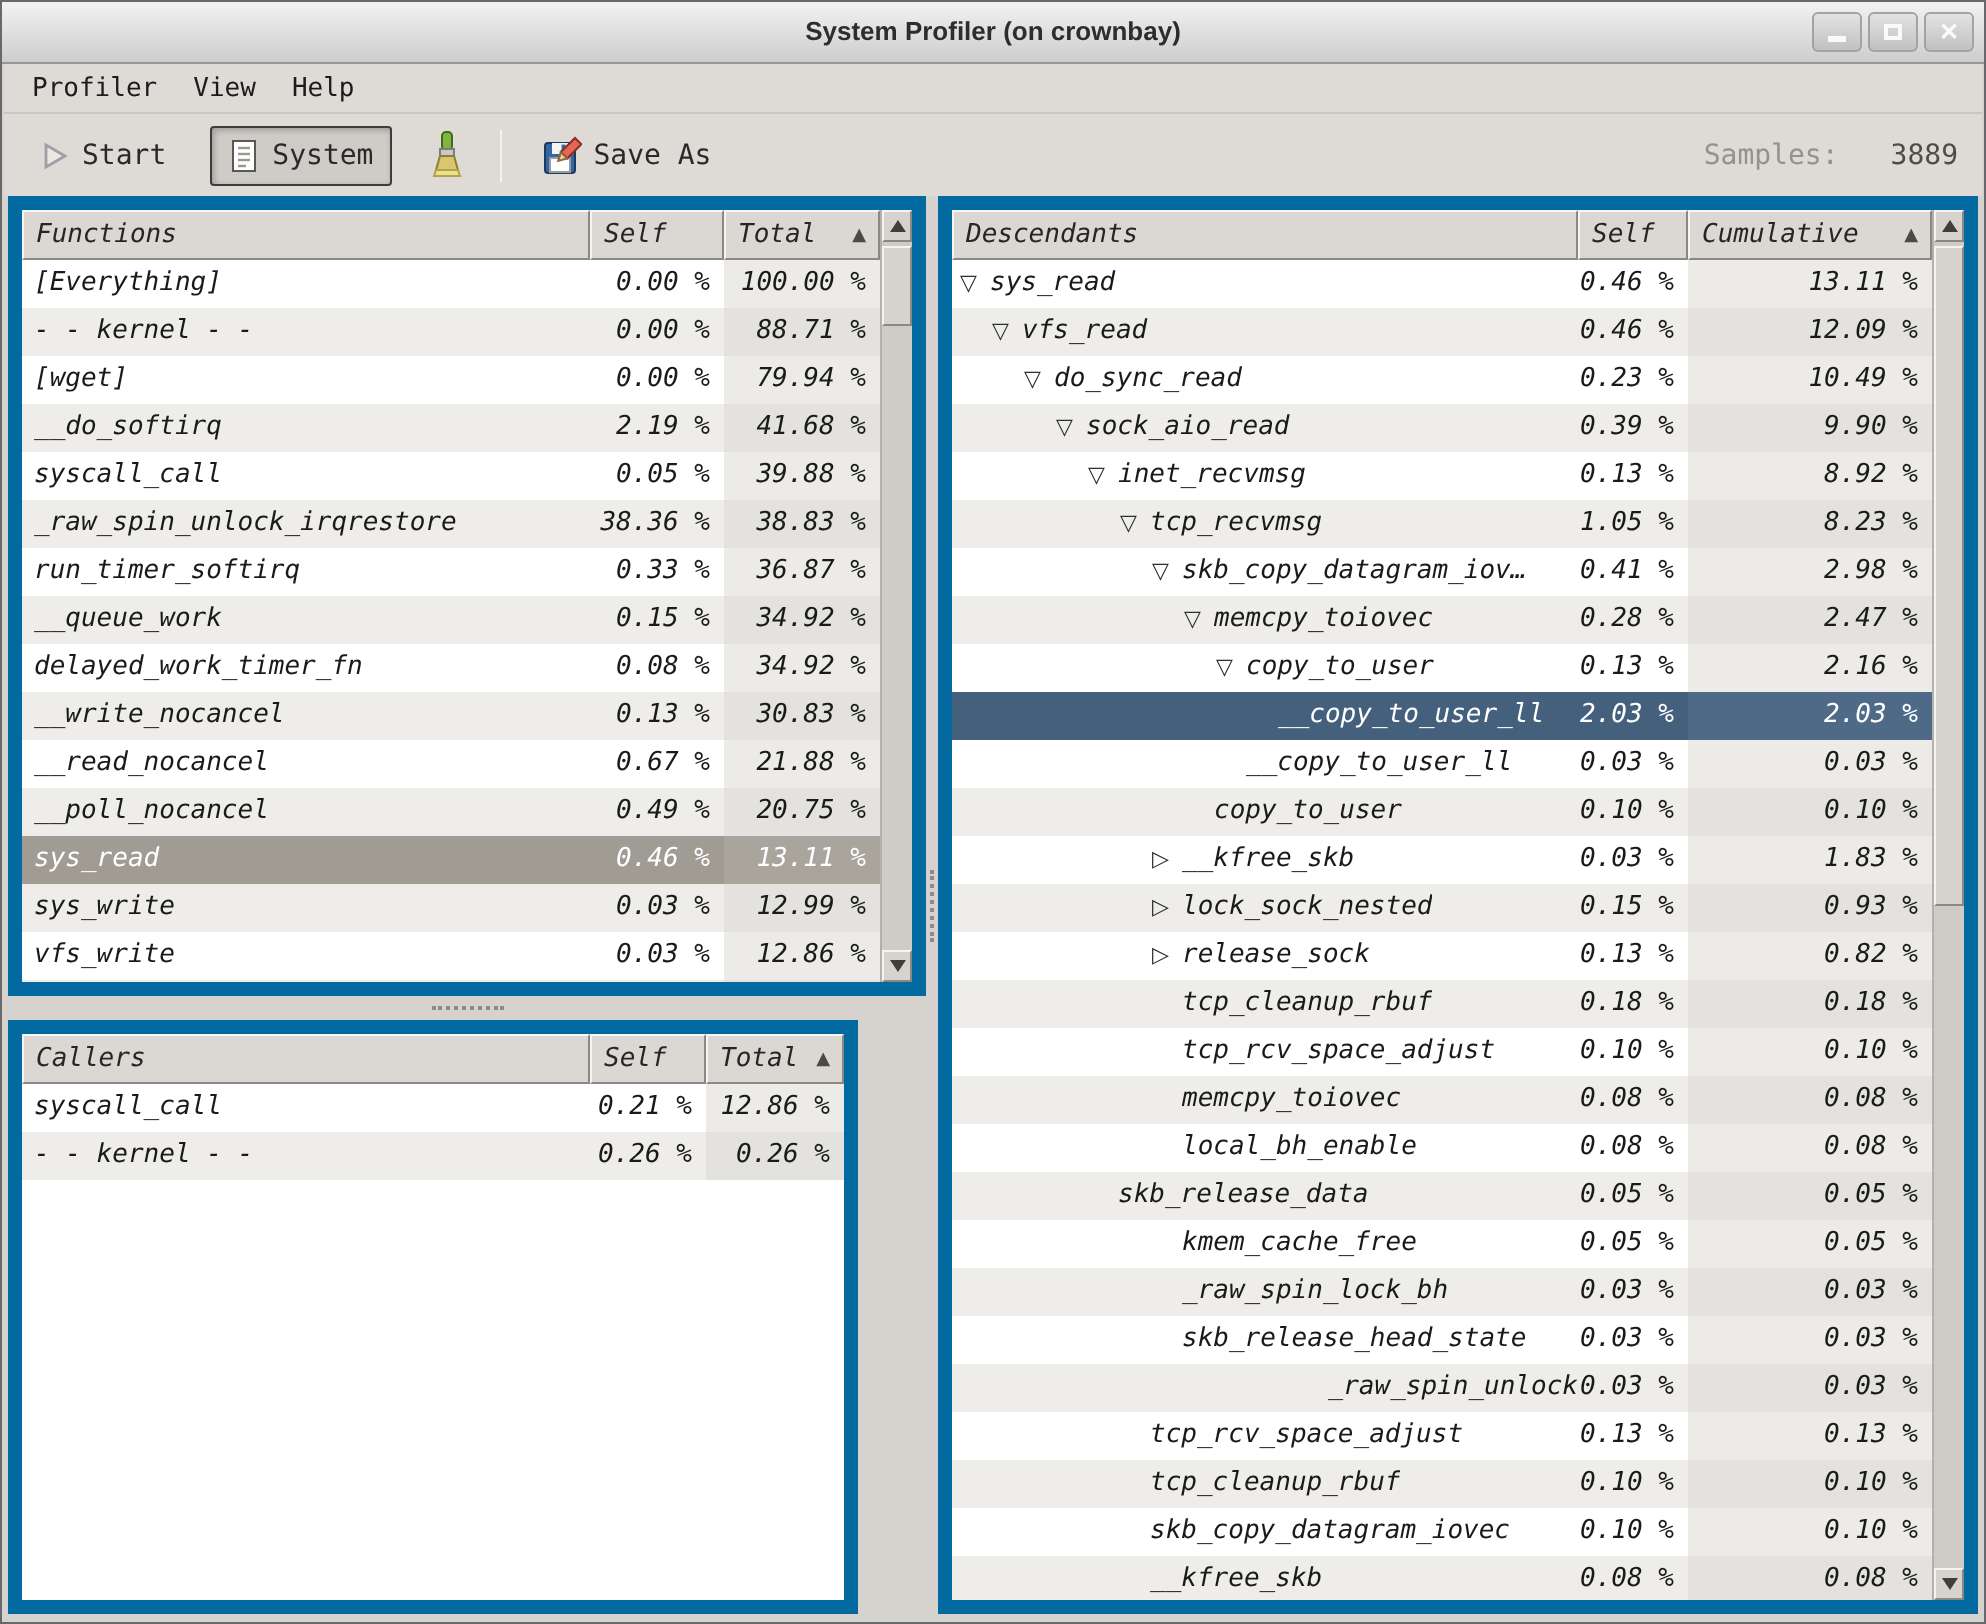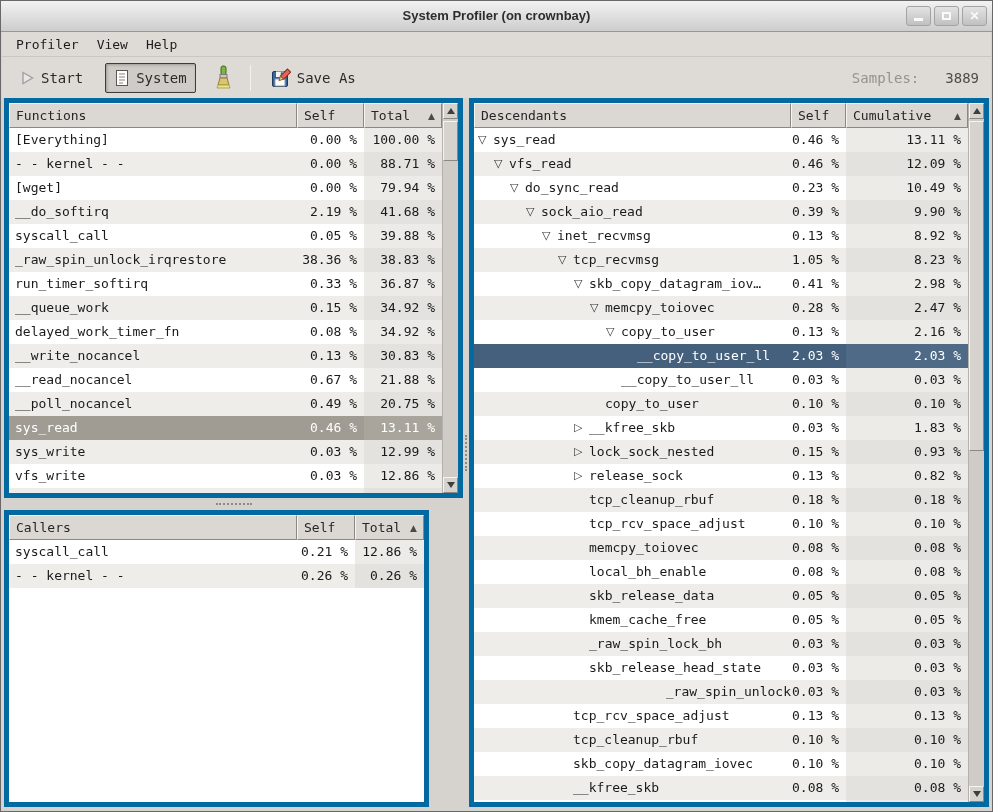--- a/index.html
+++ b/index.html
@@ -37,21 +37,21 @@
   .tool-btn.pressed { border:1px solid #3c3c3c; background:#cfccc7; border-radius:2px;
                       box-shadow:inset 1px 1px 3px rgba(0,0,0,0.25); margin-left:14px; }
   .tool-sep { width:1px; height:26px; background:#aeaca7; border-right:1px solid #f2f1ee;
               margin:0 12px 0 8px; }
   .samples { margin-left:auto; display:flex; gap:26px; font-size:14px; padding-right:2px; }
   .samples-label { color:#94928d; }
   .samples-value { color:#4e4c48; }
 
   
   .main { position:absolute; top:97px; left:3px; right:3px; bottom:4px; background:#d6d3ce; }
-  .panel { position:absolute; border:5px solid #0369a1; background:#ffffff; }
+  .panel { position:absolute; border:7px solid #0369a1; background:#ffffff;font-style:italic; }
   .functions-panel { top:0; left:0; width:459px; height:400px; }
   .callers-panel   { top:412px; left:0; width:425px; bottom:0; }
   .descendants-panel { top:0; left:465px; right:0; bottom:0; }
 
   .h-split { position:absolute; top:400px; left:0; width:459px; height:12px;
              display:flex; align-items:center; justify-content:center; }
   .h-grip { width:36px; border-top:2px dotted #8c8a85; }
   .v-split { position:absolute; left:459px; width:6px; top:0; bottom:0;
              display:flex; align-items:center; justify-content:center; }
   .v-grip { height:36px; border-left:2px dotted #8c8a85; }
@@ -498,21 +498,21 @@
               </div>
               <div class="row">
                 <div class="cell name tree-name" style="padding-left: 100px;">
                   <span class="expander"></span>
                   <span class="tree-label">local_bh_enable</span>
                 </div>
                 <div class="cell val col-self">0.08 %</div>
                 <div class="cell val col-total sortedcol">0.08 %</div>
               </div>
               <div class="row stripe">
-                <div class="cell name tree-name" style="padding-left: 100px; align-items: center;">
+                <div class="cell name tree-name" style="padding-left: 68px; align-items: center;">
                   <span class="expander"></span>
                   <span class="tree-label">skb_release_data</span>
                 </div>
                 <div class="cell val col-self">0.05 %</div>
                 <div class="cell val col-total sortedcol">0.05 %</div>
               </div>
               <div class="row">
                 <div class="cell name tree-name" style="padding-left: 100px;">
                   <span class="expander"></span>
                   <span class="tree-label">kmem_cache_free</span>

